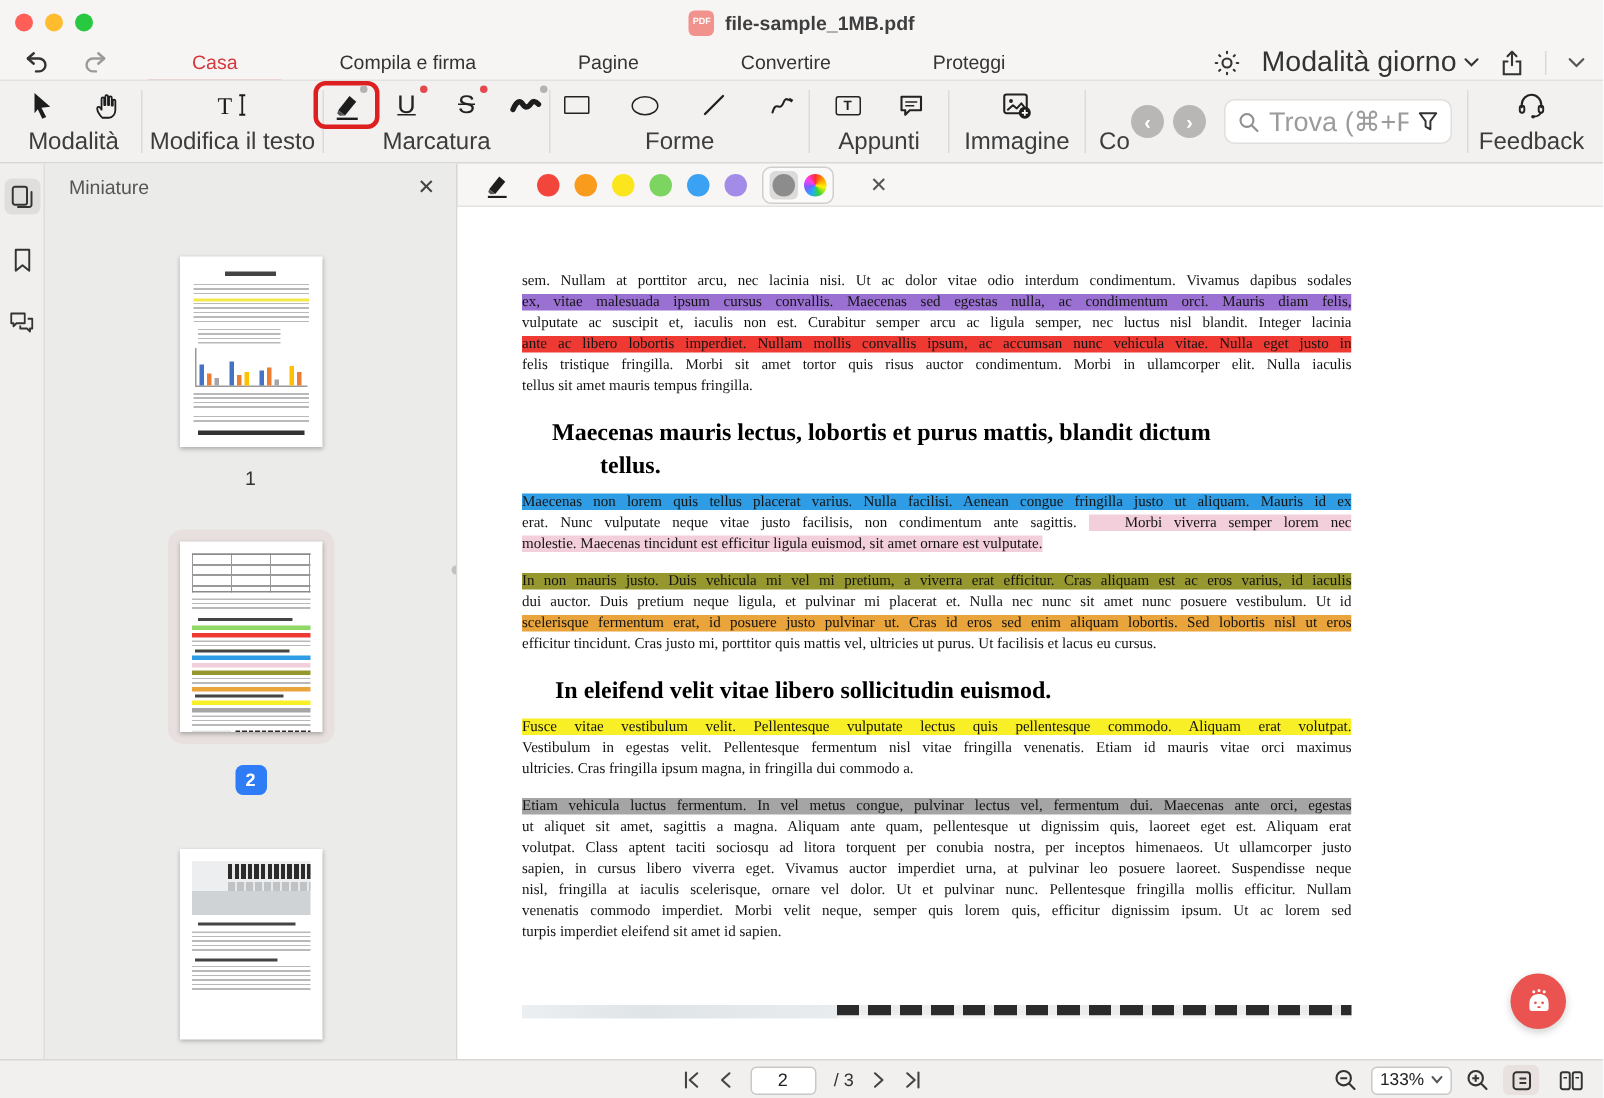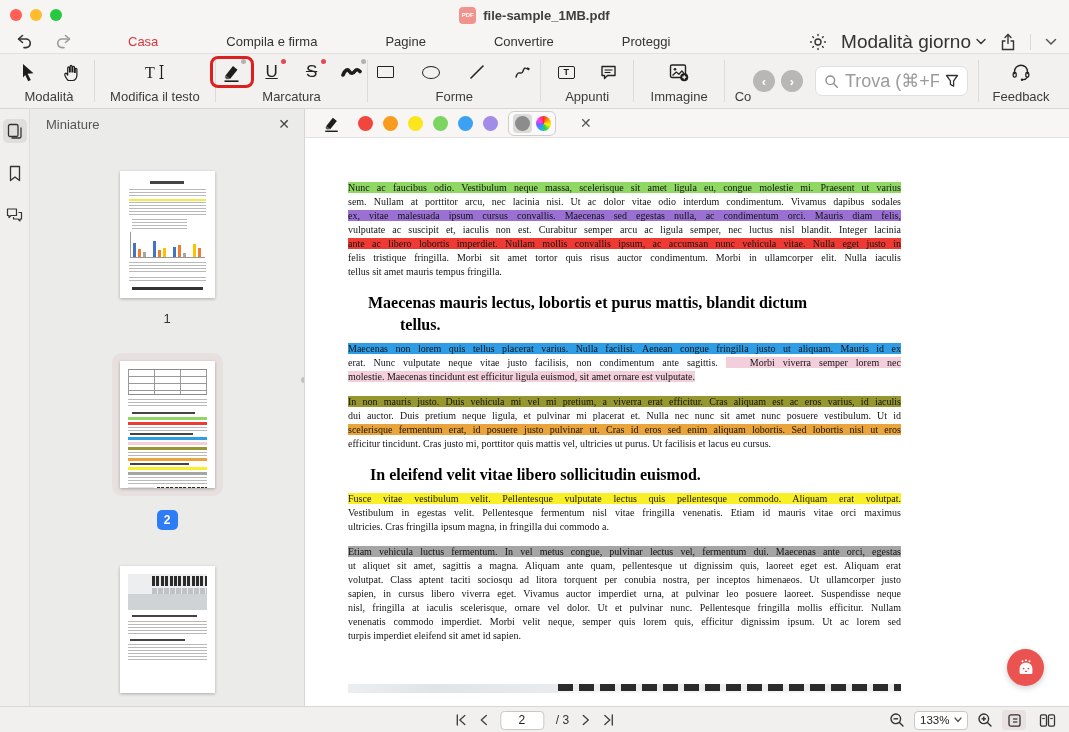--- a/index.html
+++ b/index.html
@@ -23,21 +23,21 @@
   .tab.active { color:#d4383c; }
   .tab.active::after { content:""; position:absolute; left:-26px; right:-26px; bottom:-4px; height:2.5px; background:#d4383c; border-radius:2px; }
   .tabbar-right { position:absolute; right:12px; display:flex; align-items:center; gap:14px; }
   .mode-label { font-size:19px; color:#333; display:flex; align-items:center; gap:5px; }
   .vdiv-sm { width:1px; height:16px; background:#d9d9d9; }
 
   
   .toolbar { height:56px; background:#f2f1f0; border-top:1px solid #e2e1e0; border-bottom:1px solid #d8d7d6; display:flex; align-items:stretch; position:relative; }
   .tgroup { display:flex; flex-direction:column; align-items:center; justify-content:flex-end; padding:4px 10px 4px; position:relative; }
   .tgroup .icons { flex:1; display:flex; align-items:center; gap:18px; }
-  .tgroup .glabel { font-size:13px; color:#3c3c3c; margin-top:3px; white-space:nowrap; }
+  .tgroup .glabel { font-size:16px; color:#3c3c3c; margin-top:3px; white-space:nowrap; }
   .tdiv { width:1px; background:#dcdbda; margin:6px 0; }
   .tool { position:relative; width:26px; height:26px; display:flex; align-items:center; justify-content:center; }
   .tool .dot { position:absolute; top:0; right:-1px; width:5px; height:5px; border-radius:50%; }
   .dot-red { background:#e5484d; } .dot-gray { background:#b4b2b0; }
   .redbox { position:absolute; left:-9px; top:-3px; width:44px; height:32px; border:3px solid #dd1f1f; border-radius:8px; pointer-events:none; }
   .ustyle { font-size:17px; color:#222; text-decoration:underline; font-weight:500; }
   .sstyle { font-size:17px; color:#222; text-decoration:line-through; font-weight:500; }
   .shape-rect { width:17px; height:12px; border:1.6px solid #222; border-radius:1px; }
   .shape-ellipse { width:18px; height:13px; border:1.6px solid #222; border-radius:50%; }
   .tbox-icon { width:17px; height:13px; border:1.5px solid #222; border-radius:2px; font-size:9px; font-weight:bold; color:#222; display:flex; align-items:center; justify-content:center; line-height:1; }
@@ -467,21 +467,20 @@
               </span>
               <span class="pdot rainbow"></span>
             </span>
           </span>
         <span class="palette-x">✕</span>
       </div>
 
       <div class="pagescroll">
         <div class="pdf-text" id="pdf-text">
             <div class="doc-p">
-              <div class="doc-line"><span style="background-color: rgb(143, 216, 99);">Nunc ac faucibus odio. Vestibulum neque massa, scelerisque sit amet ligula eu, congue molestie mi. Praesent ut varius</span></div>
               <div class="doc-line"><span>sem. Nullam at porttitor arcu, nec lacinia nisi. Ut ac dolor vitae odio interdum condimentum. Vivamus dapibus sodales</span></div>
               <div class="doc-line"><span style="background-color: rgb(155, 112, 211);">ex, vitae malesuada ipsum cursus convallis. Maecenas sed egestas nulla, ac condimentum orci. Mauris diam felis,</span></div>
               <div class="doc-line"><span>vulputate ac suscipit et, iaculis non est. Curabitur semper arcu ac ligula semper, nec luctus nisl blandit. Integer lacinia</span></div>
               <div class="doc-line"><span style="background-color: rgb(238, 58, 51);">ante ac libero lobortis imperdiet. Nullam mollis convallis ipsum, ac accumsan nunc vehicula vitae. Nulla eget justo in</span></div>
               <div class="doc-line"><span>felis tristique fringilla. Morbi sit amet tortor quis risus auctor condimentum. Morbi in ullamcorper elit. Nulla iaculis</span></div>
               <div class="doc-line end"><span>tellus sit amet mauris tempus fringilla.</span></div>
             </div>
             <div class="doc-h">
               <div style="padding-left: 20px;">Maecenas mauris lectus, lobortis et purus mattis, blandit dictum</div>
               <div style="padding-left: 52px;">tellus.</div>

